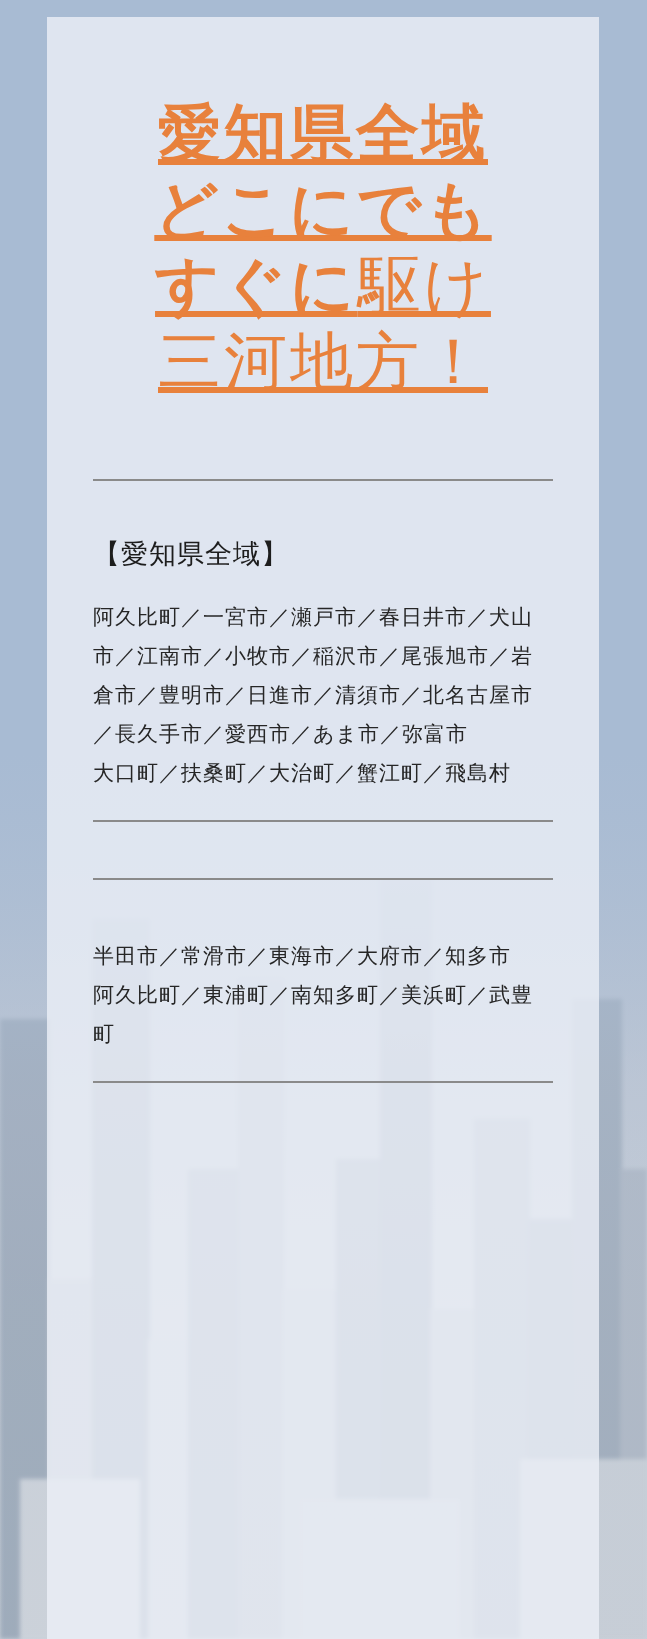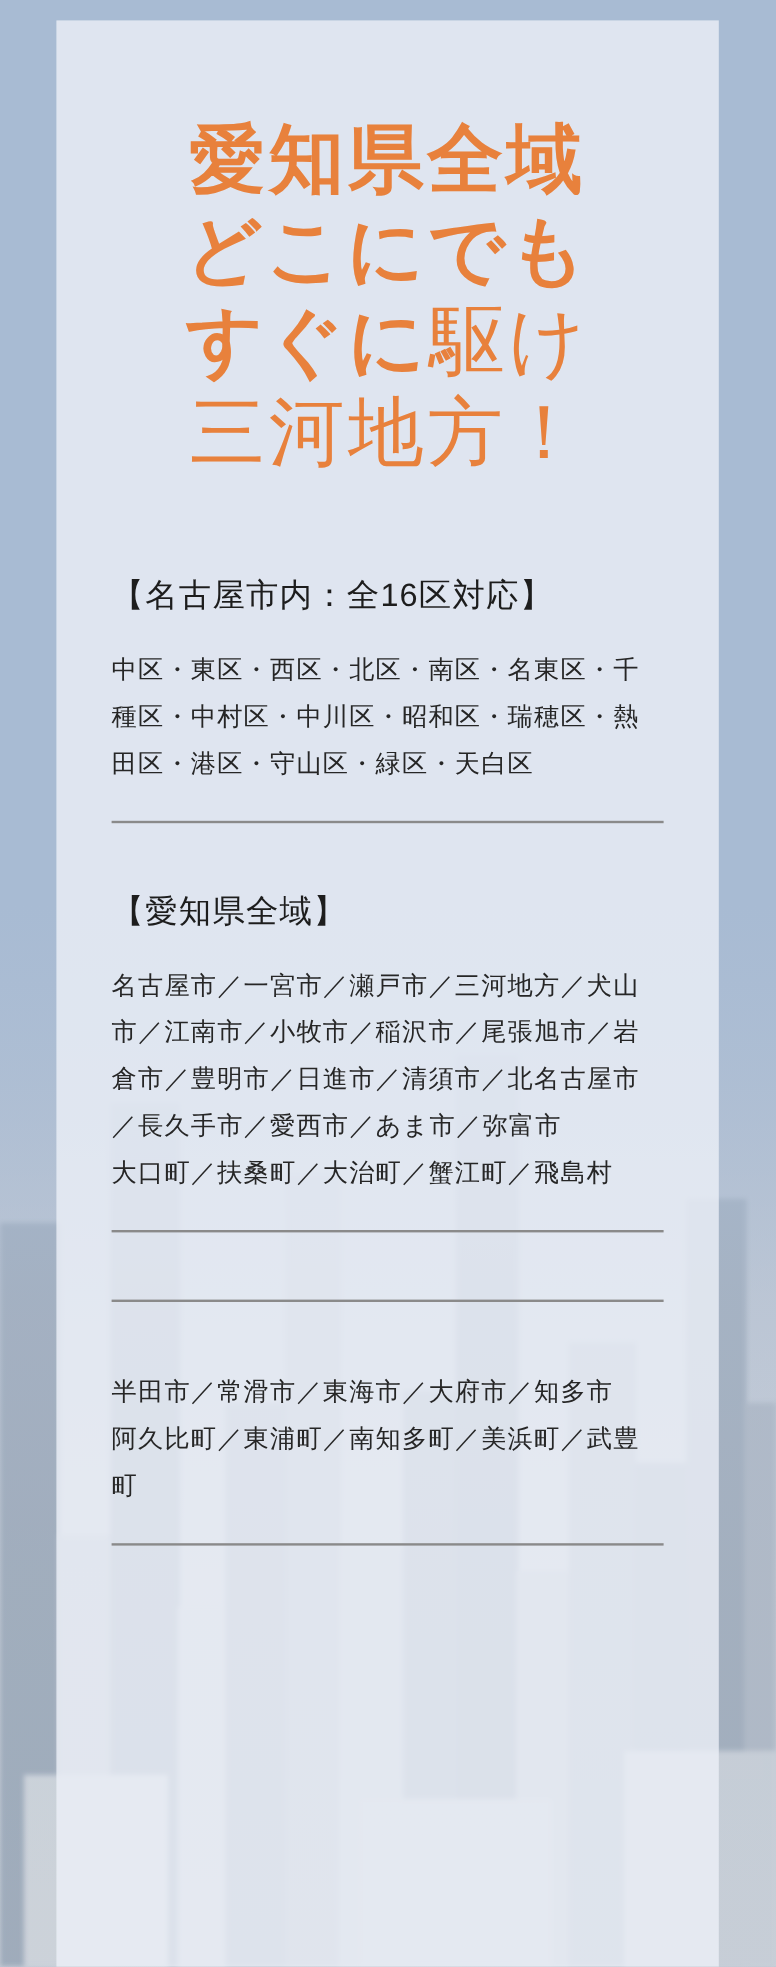--- a/index.html
+++ b/index.html
@@ -55,20 +55,21 @@
   }
   
   .heading {
     margin: 0 0 80px 0;
     text-align: center;
     color: #e8813c;
     font-size: 63px;
     line-height: 76px;
     letter-spacing: 3px;
     white-space: pre-line;
+    text-decoration: underline;
   }
   .heading .hd-bold { font-weight: 700; }
   .heading .hd-regular { font-weight: 400; }
   
   .section-header {
     margin: 0 0 26px 0;
     font-size: 27px;
     line-height: 34px;
     font-weight: 400;
     color: #1d1d1d;
@@ -117,30 +118,26 @@
 
 <div class="bg-haze"></div>
 
 <div class="panel">
 
   <h1 class="heading"><span class="hd-bold">愛知県全域
 どこにでも
 すぐに</span><span class="hd-regular">駆け
 三河地方！</span></h1>
 
-  <section>
-    <h2 class="section-header">【名古屋市内：全16区対応】</h2>
-    <p class="section-body">中区・東区・西区・北区・南区・名東区・千種区・中村区・中川区・昭和区・瑞穂区・熱田区・港区・守山区・緑区・天白区</p>
-  </section>
 
   <hr class="divider">
 
   <section>
     <h2 class="section-header">【愛知県全域】</h2>
-    <p class="section-body">名古屋市／一宮市／瀬戸市／三河地方／犬山市／江南市／小牧市／稲沢市／尾張旭市／岩倉市／豊明市／日進市／清須市／北名古屋市／長久手市／愛西市／あま市／弥富市
+    <p class="section-body">阿久比町／一宮市／瀬戸市／春日井市／犬山市／江南市／小牧市／稲沢市／尾張旭市／岩倉市／豊明市／日進市／清須市／北名古屋市／長久手市／愛西市／あま市／弥富市
 大口町／扶桑町／大治町／蟹江町／飛島村</p>
   </section>
 
   <hr class="divider">
 
   <section>
   </section>
 
   <hr class="divider">
 

